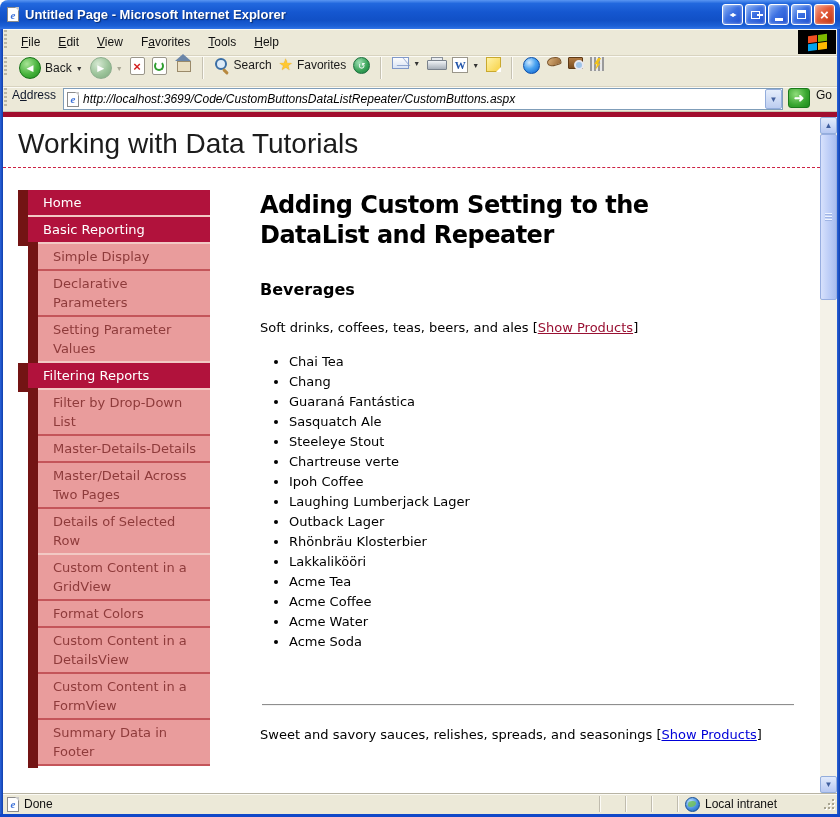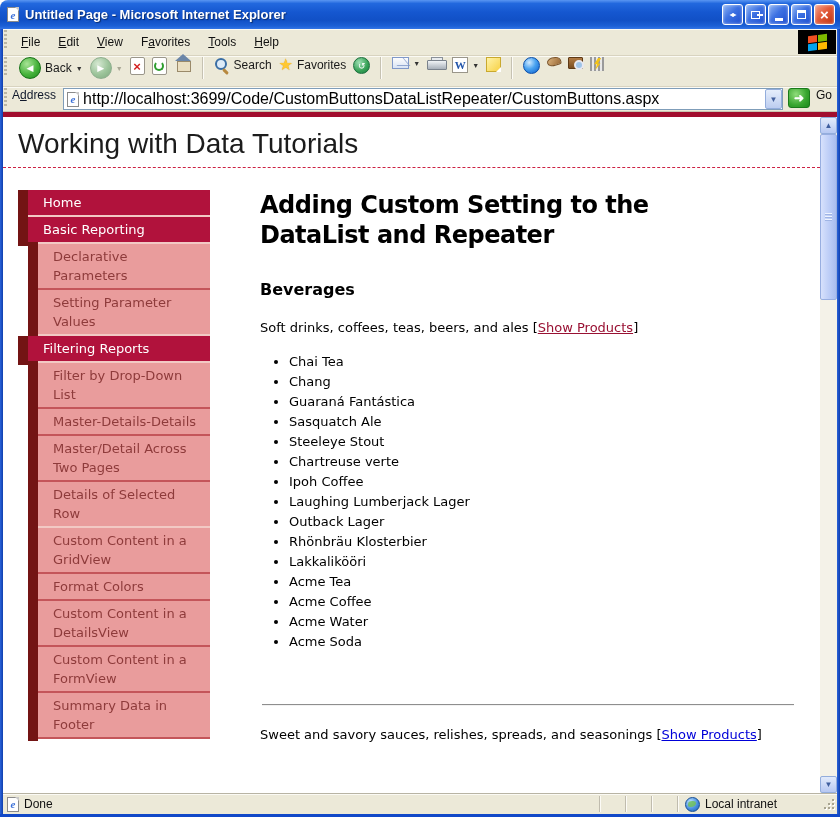--- a/index.html
+++ b/index.html
@@ -96,21 +96,21 @@
   .pixel { width:14px; height:14px; position:relative;
     background:repeating-linear-gradient(90deg,#9A9A9A 0 2px,#E8E8E8 2px 4px),
                repeating-linear-gradient(0deg,#8888 0 2px,#fff0 2px 4px); }
   .pixel::after { content:""; position:absolute; left:4px; top:1px; width:7px; height:12px;
     background:#F2C218; clip-path:polygon(55% 0,100% 0,55% 45%,90% 45%,15% 100%,40% 52%,0 52%); }
 
   .addressbar { top:87px; height:25px; border-bottom:1px solid #C9C5B2; }
   .addr-label { font-size:12px; color:#0f172a; margin-right:7px; }
   .addr-input { flex:1; height:22px; background:#fff; border:1px solid #7F9DB9;
     display:flex; align-items:center; padding:0 0 0 3px; margin-right:5px; }
-  .addr-url { flex:1; font-size:16px; color:#000; margin-left:4px; white-space:nowrap; overflow:hidden; }
+  .addr-url { flex:1; font-size:12px; color:#000; margin-left:4px; white-space:nowrap; overflow:hidden;font-style:italic; }
   .addr-drop { width:17px; height:20px; background:linear-gradient(180deg,#E6EEFB,#BCCDF0);
     border:1px solid #93ADDC; border-radius:2px; display:flex; align-items:center; justify-content:center;
     font-size:8px; color:#44619D; }
   .go-btn { width:22px; height:20px; border-radius:3px; border:1px solid #1A7A1A;
     background:radial-gradient(circle at 35% 30%,#8FDC7A,#37A52F 60%,#1E8A1E);
     color:#fff; display:flex; align-items:center; justify-content:center; font-size:12px; font-weight:bold; }
   .go-label { font-size:12px; color:#111; margin:0 8px 0 6px; }
 
   .ie-doc { width:12px; height:15px; background:#fff; border:1px solid #8A8A8A; position:relative;
     display:flex; align-items:center; justify-content:center; flex:none;
@@ -314,20 +314,21 @@
   </div>
 
   <div class="redbar"></div>
   <div class="viewport">
     <div class="site-header">Working with Data Tutorials</div>
     <div class="dashed-rule"></div>
     <div class="page-body">
       <div class="sidebar" id="sidebar">
           <div class="nav-item lvl1">Home</div>
           <div class="nav-item lvl1">Basic Reporting</div>
+          <div class="nav-item lvl2">Simple Display</div>
           <div class="nav-item lvl2">Declarative Parameters</div>
           <div class="nav-item lvl2 group-end">Setting Parameter Values</div>
           <div class="nav-item lvl1">Filtering Reports</div>
           <div class="nav-item lvl2">Filter by Drop-Down List</div>
           <div class="nav-item lvl2">Master-Details-Details</div>
           <div class="nav-item lvl2">Master/Detail Across Two Pages</div>
           <div class="nav-item lvl2 group-end">Details of Selected Row</div>
           <div class="nav-item lvl2">Custom Content in a GridView</div>
           <div class="nav-item lvl2">Format Colors</div>
           <div class="nav-item lvl2">Custom Content in a DetailsView</div>

